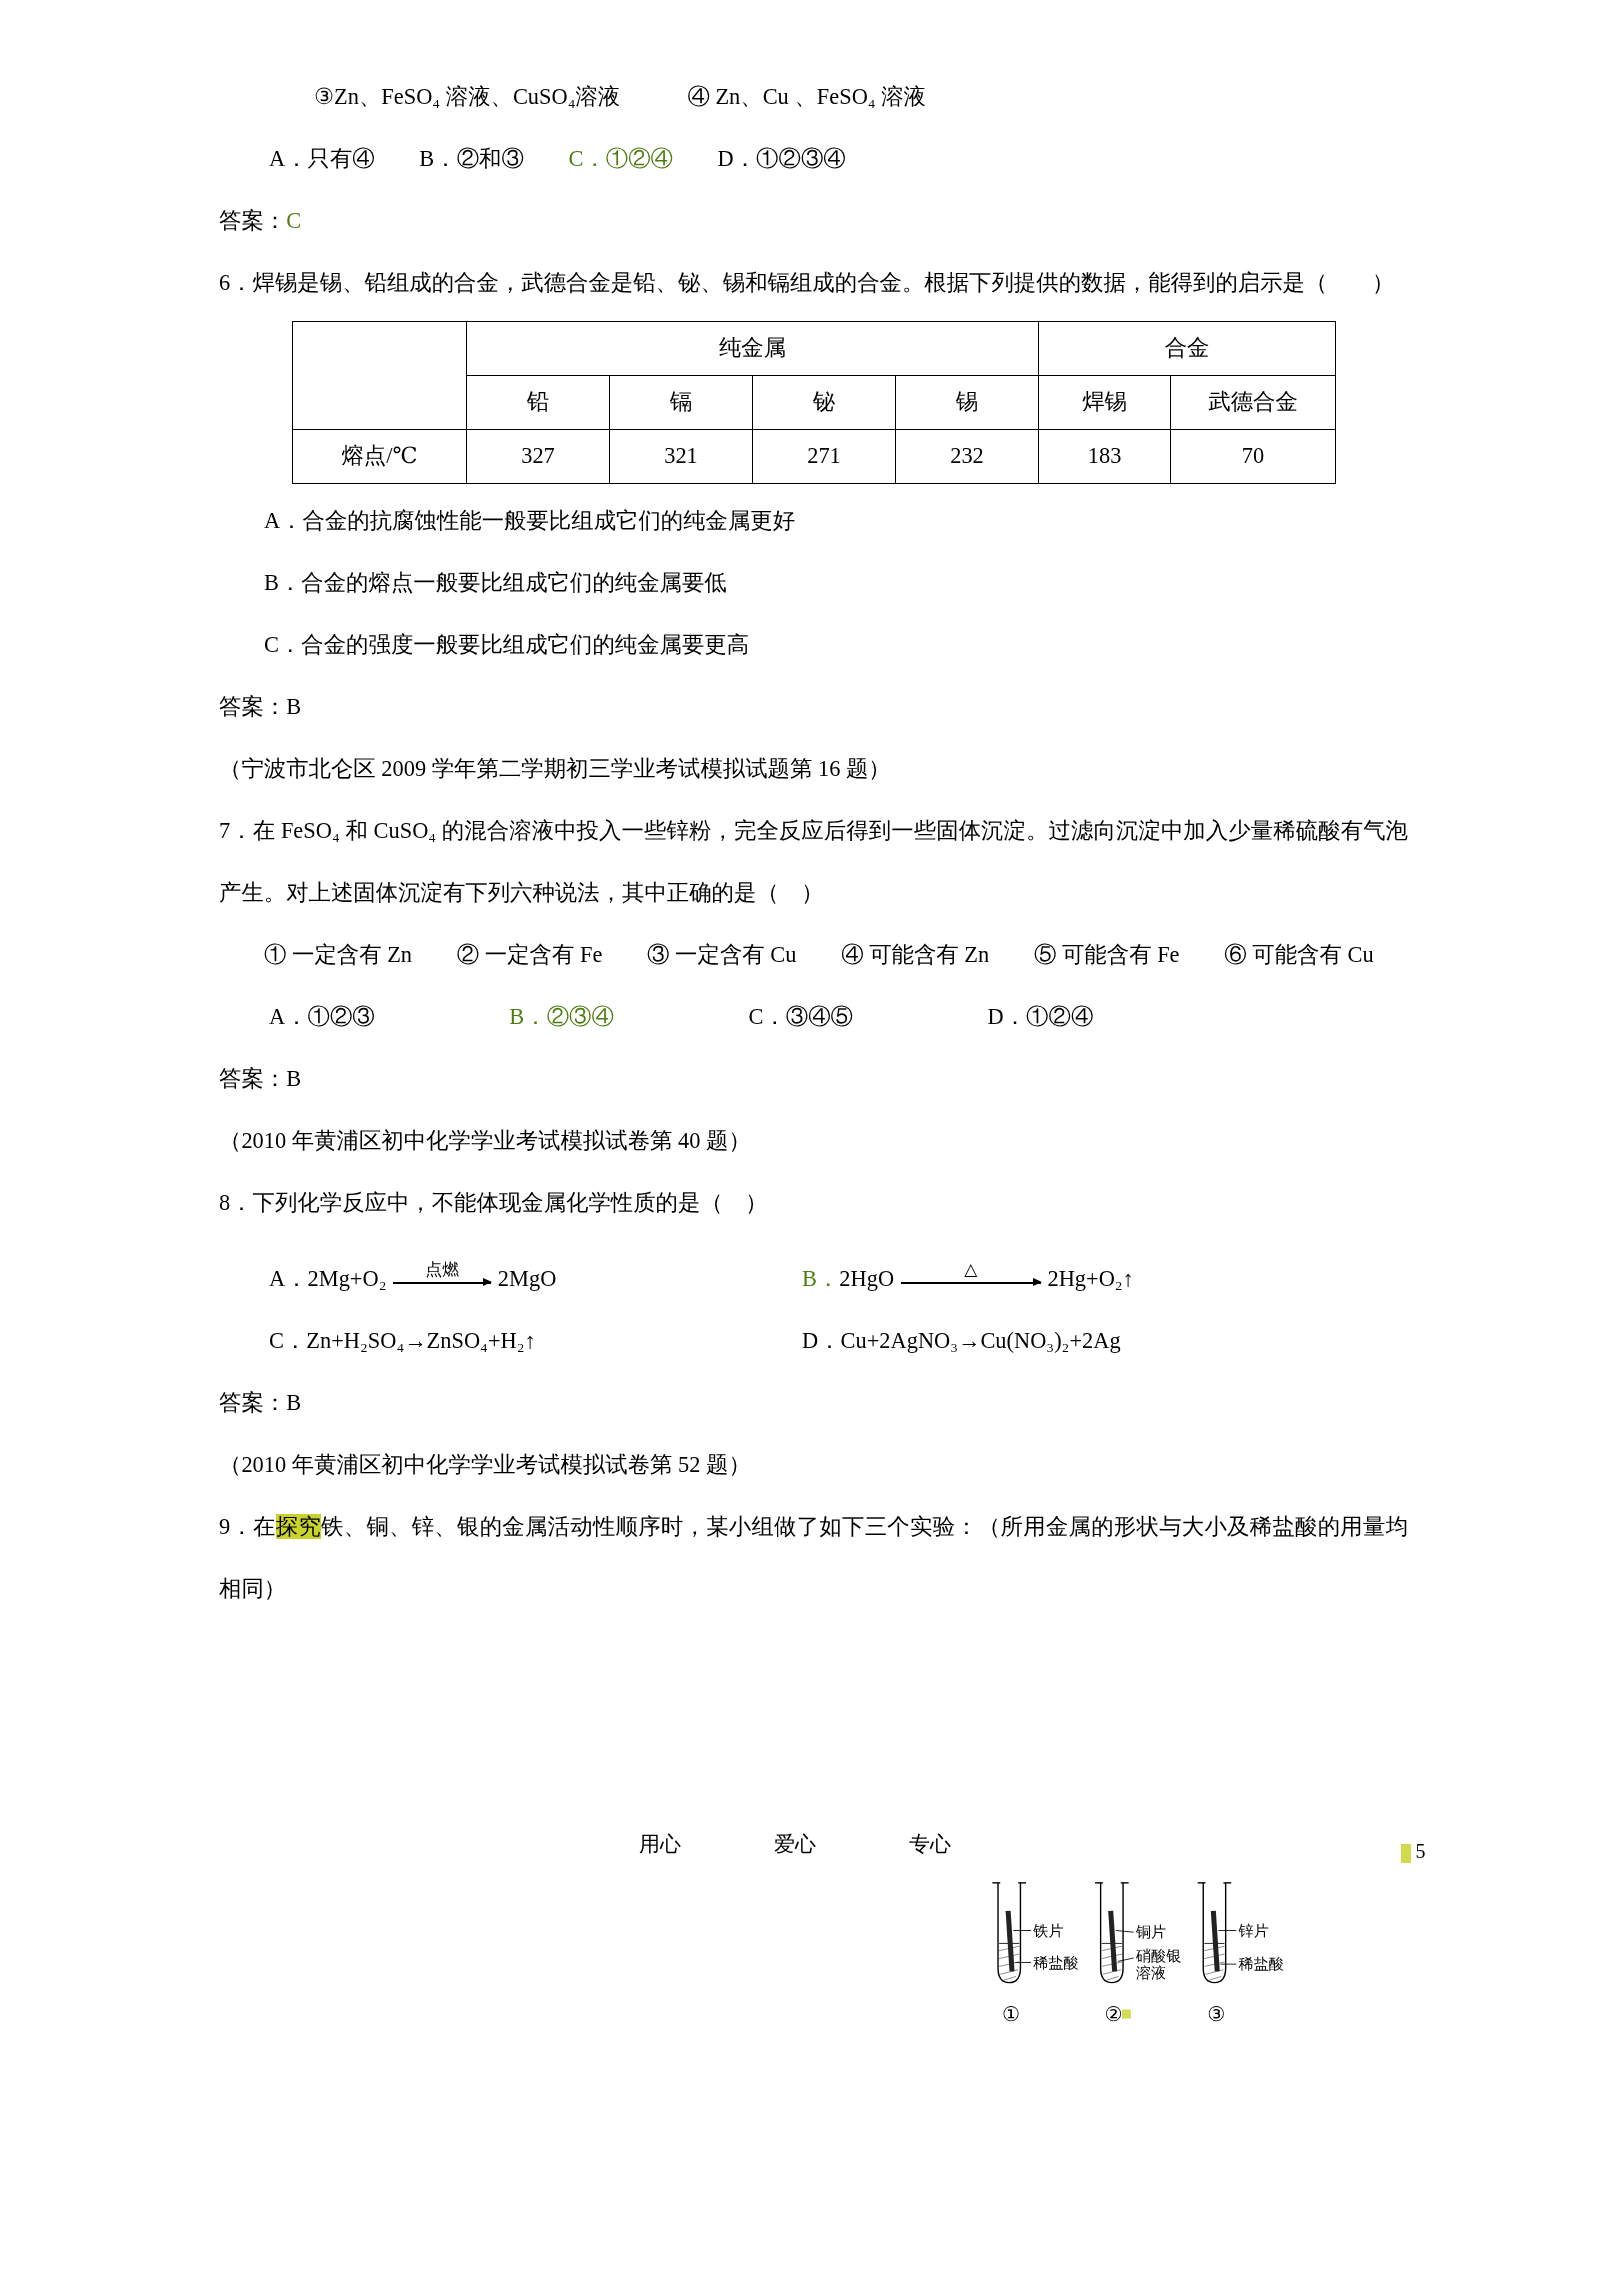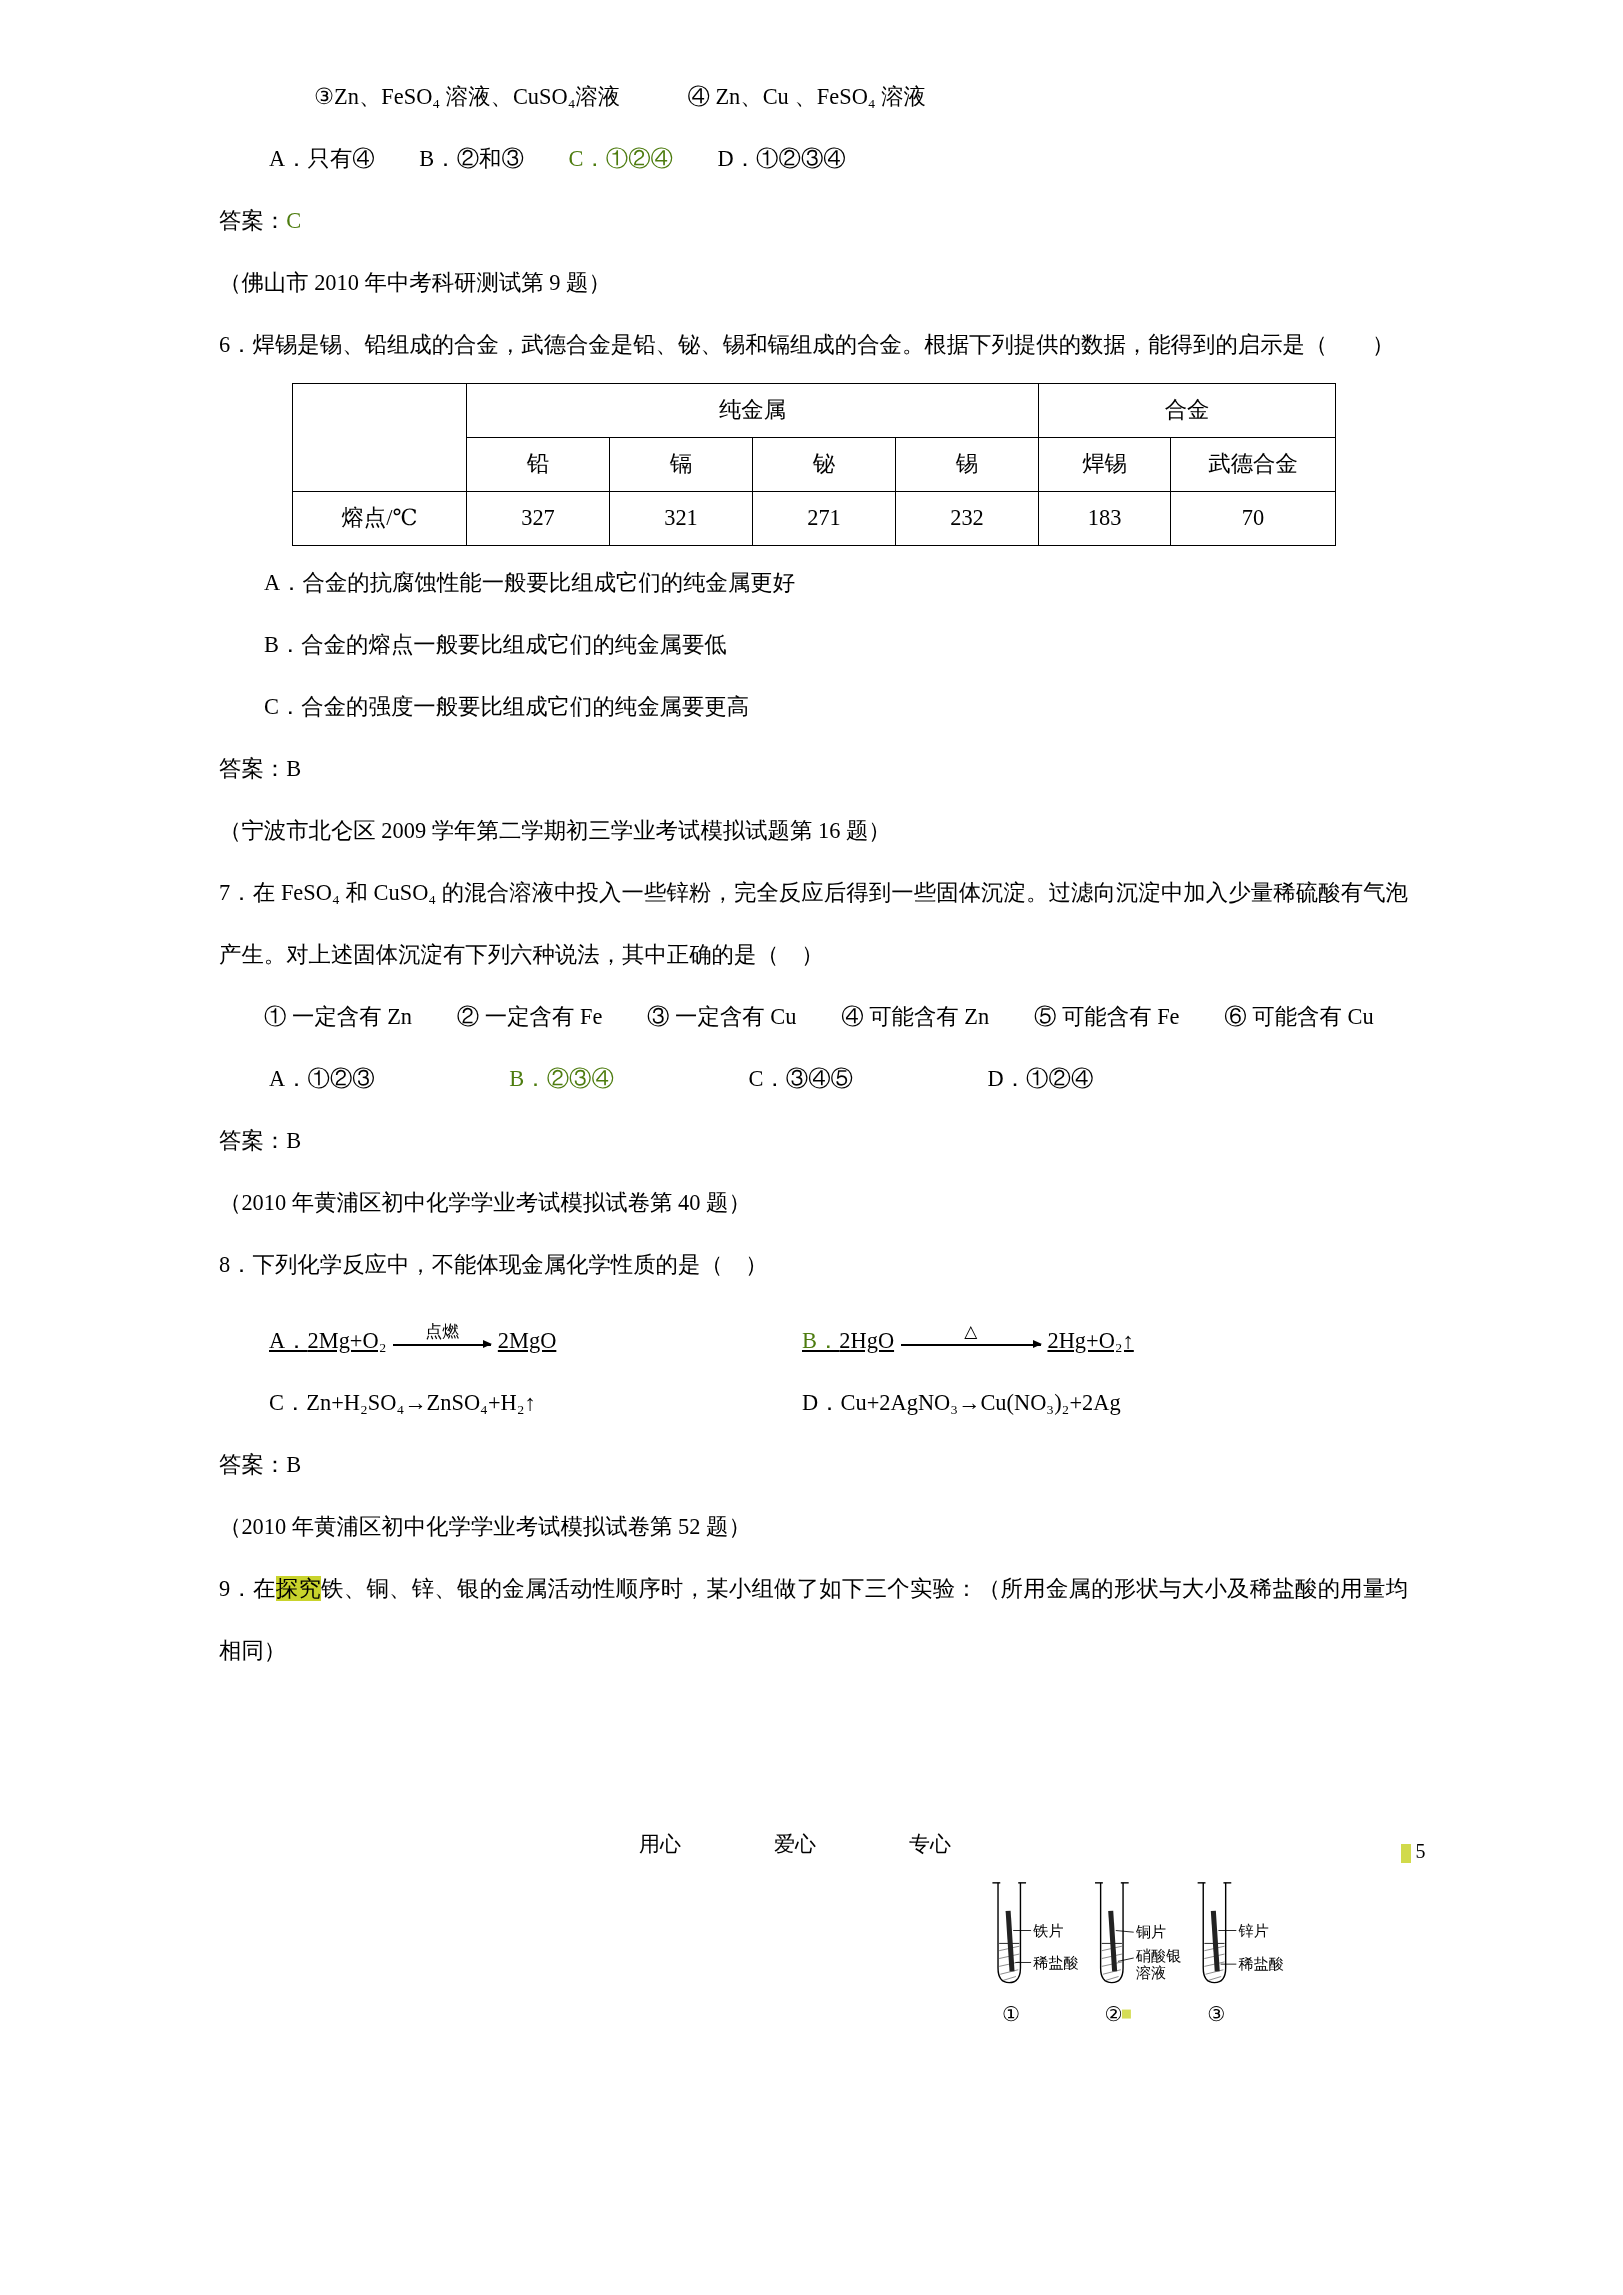--- a/index.html
+++ b/index.html
@@ -39,21 +39,21 @@
   }
   table.data-table td {
     border:1.4px solid #000;
     height:54px;
     text-align:center;
     vertical-align:middle;
     line-height:1.2;
   }
 
   .eq-row { display:flex; padding-left:50px; line-height:62px; }
-  .eq-row.row1 { margin-top:13.5px;text-decoration:underline; }
+  .eq-row.row1 { margin-top:13.5px; }
   .eq-cell { width:533px; }
   .rxn-arrow {
     display:inline-block; position:relative;
     width:98px; height:30px;
     vertical-align:-5.6px; margin:0 6.7px;
   }
   .rxn-arrow.wide { width:140px; }
   .rxn-arrow .shaft {
     position:absolute; left:0; bottom:7.9px;
     width:100%; height:1.7px; background:#000;
@@ -99,21 +99,20 @@
     </p>
     <p class="line ind90 choice-row q5row">
       <span>A．只有④</span>
       <span>B．②和③</span>
       <span class="red">C．①②④</span>
       <span>D．①②③④</span>
     </p>
     <p class="line">
       <span>答案：</span><span class="red">C</span>
     </p>
-    <p class="line">（佛山市 2010 年中考科研测试第 9 题）</p>
 
     <p class="line">6．焊锡是锡、铅组成的合金，武德合金是铅、铋、锡和镉组成的合金。根据下列提供的数据，能得到的启示是（　　）</p>
 
     <table class="data-table">
       <colgroup>
         <col style="width:174px">
           <col style="width:143px">
           <col style="width:143px">
         <col style="width:143px">
           <col style="width:143px">

